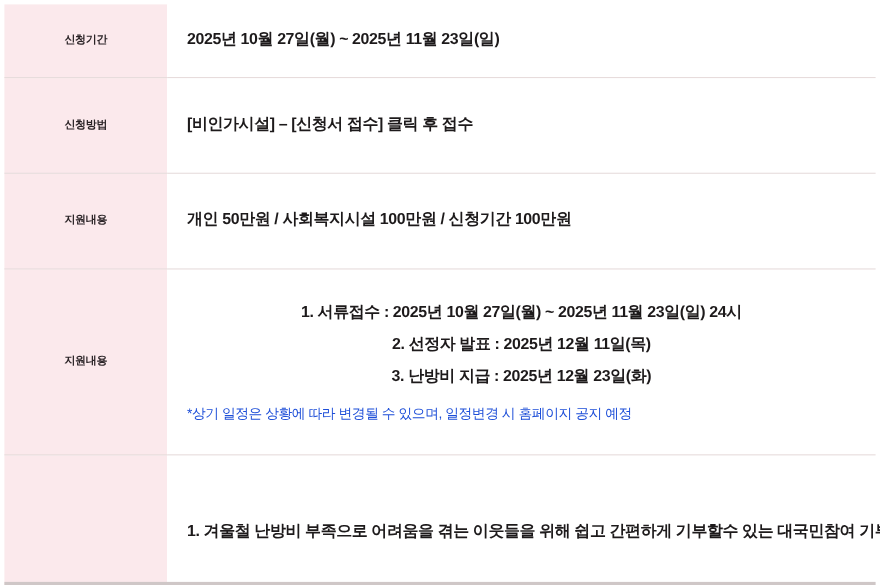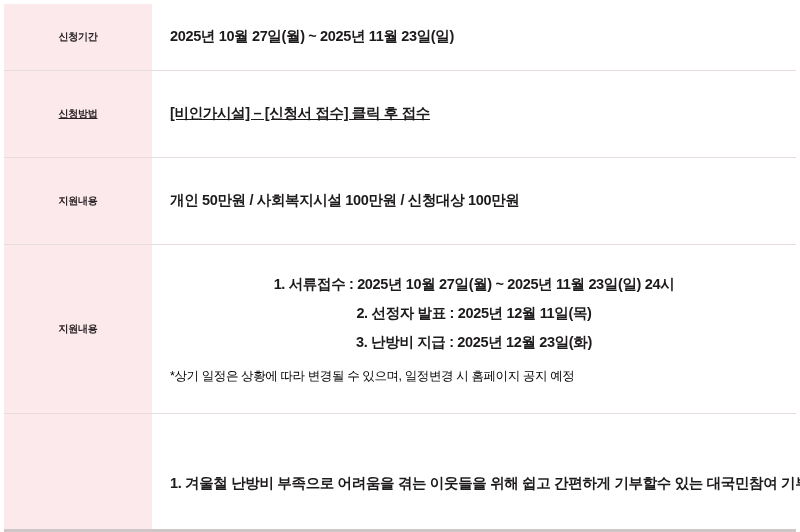--- a/index.html
+++ b/index.html
@@ -64,28 +64,28 @@
   .multi .line {
     margin: 7px 0;
     text-align: center;
   }
   .multi .line:first-child { margin-top: 2px; }
   .multi .line:last-child { margin-bottom: 2px; }
   .note {
     display: block;
     font-size: 12.5px;
     font-weight: normal;
-    color: #000000;
+    color: #1d4ed8;
     letter-spacing: -0.4px;
     margin-top: 14px;
     white-space: nowrap;
   }
   .row-period td { height: 38px; }
   .row-target td { height: 58px; }
-  .row-method td { height: 58px; text-decoration: underline; }
+  .row-method td { height: 58px; }
   .row-support td { height: 58px; }
   .row-schedule td { height: 140px; }
   .row-campaign td { height: 112px; }
   .bottom-rule {
     position: absolute;
     left: 4px;
     right: 4px;
     bottom: 0;
     height: 3px;
     background: #cfc7c7;
@@ -111,21 +111,21 @@
       </tr>
       <tr class="row-method">
         <td class="label">신청방법</td>
         <td class="value">
           <span class="line">[비인가시설] – [신청서 접수] 클릭 후 접수</span>
         </td>
       </tr>
       <tr class="row-support">
         <td class="label">지원내용</td>
         <td class="value">
-          <span class="line">개인 50만원 / 사회복지시설 100만원 / 신청대상 100만원</span>
+          <span class="line">개인 50만원 / 사회복지시설 100만원 / 신청기간 100만원</span>
         </td>
       </tr>
       <tr class="row-schedule">
         <td class="label">지원내용</td>
         <td class="value multi">
           <span class="line">1. 서류접수 : 2025년 10월 27일(월) ~ 2025년 11월 23일(일) 24시</span>
           <span class="line">2. 선정자 발표 : 2025년 12월 11일(목)</span>
           <span class="line">3. 난방비 지급 : 2025년 12월 23일(화)</span>
           <span class="note">*상기 일정은 상황에 따라 변경될 수 있으며, 일정변경 시 홈페이지 공지 예정</span>
         </td>

